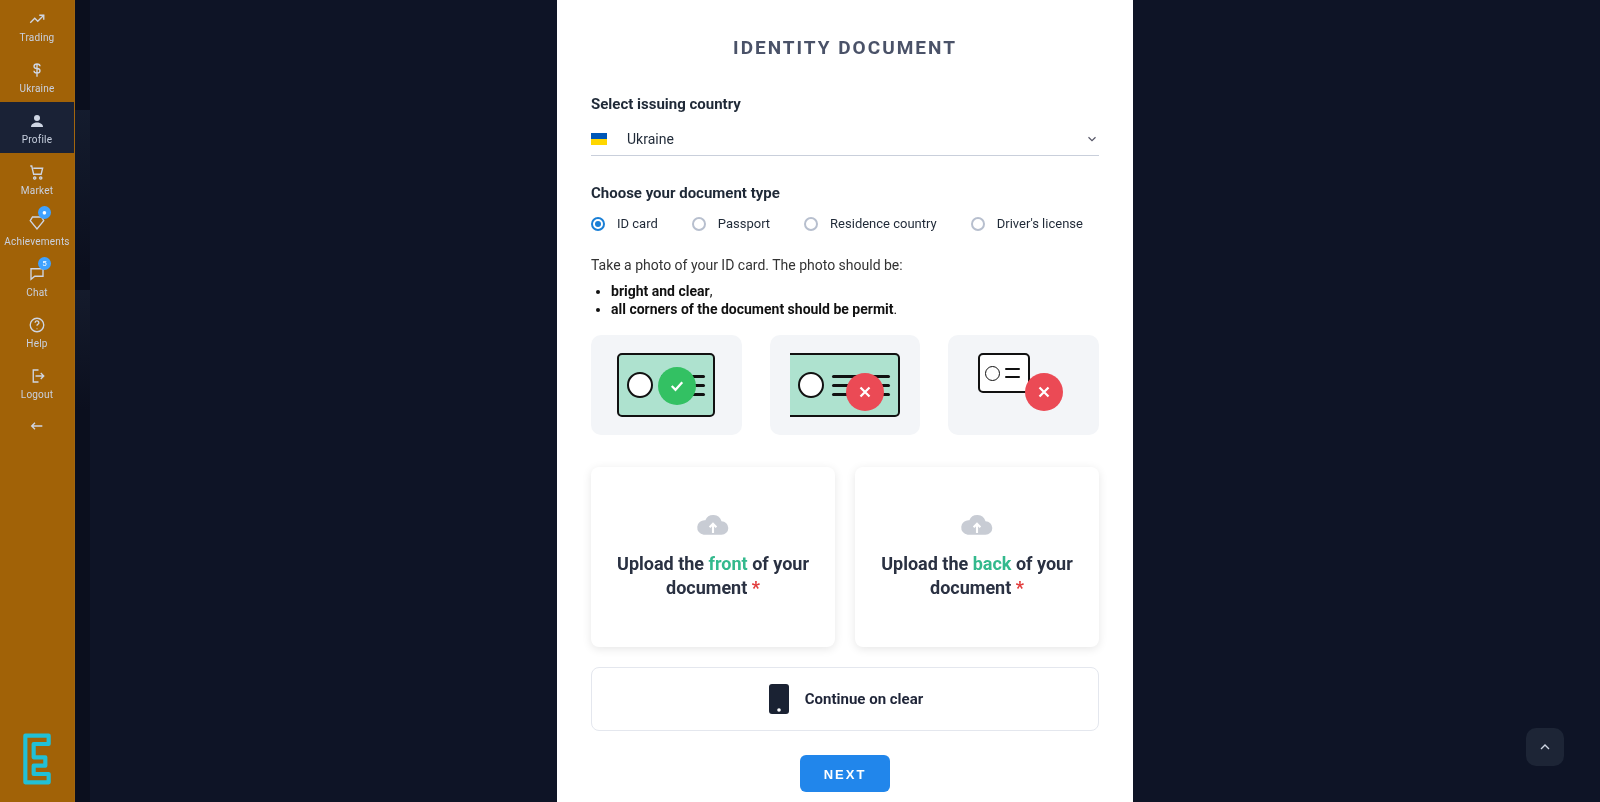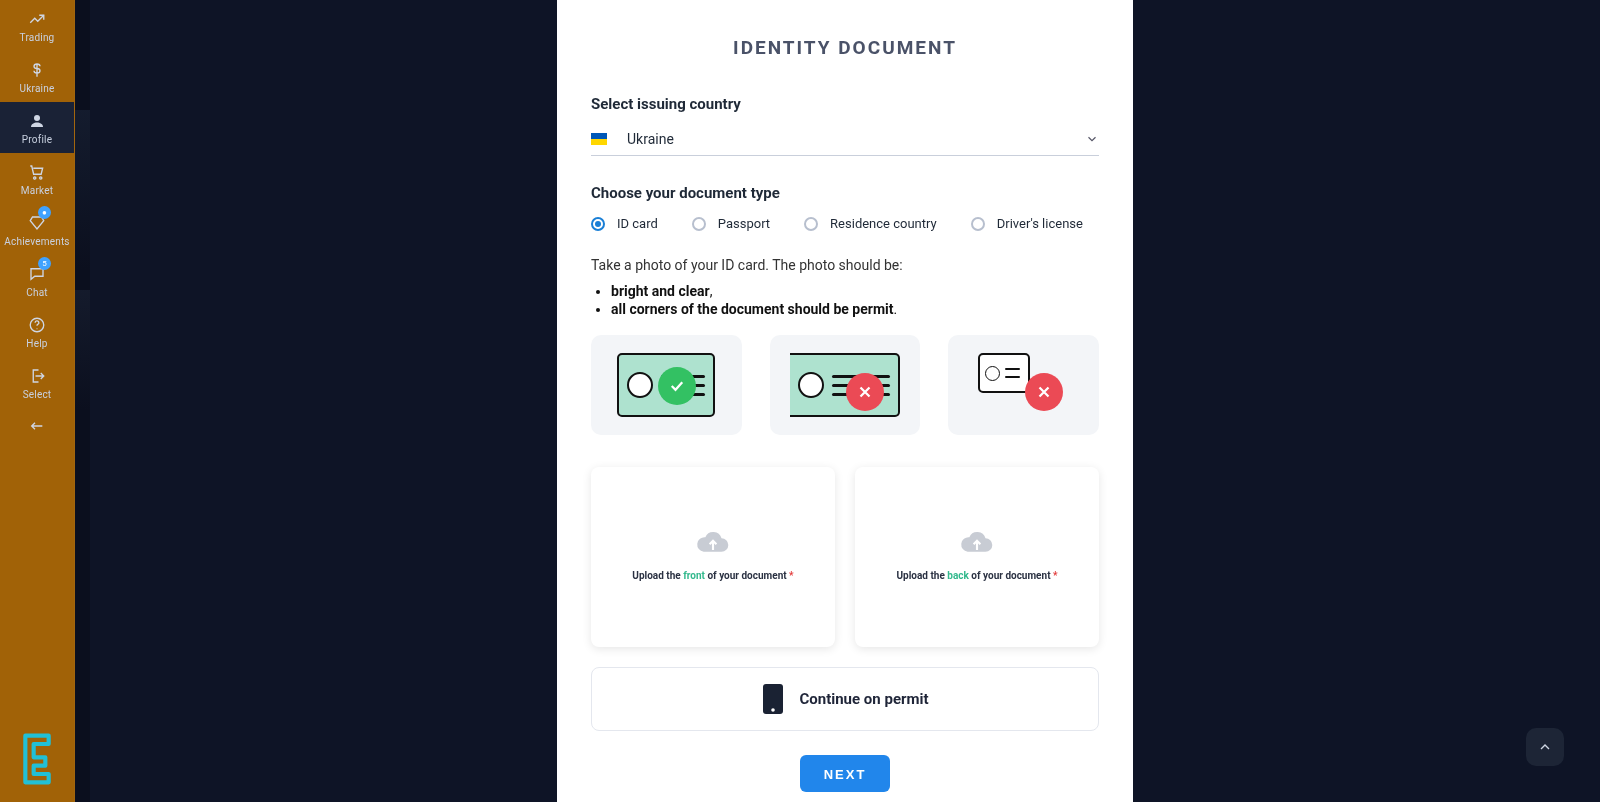--- a/index.html
+++ b/index.html
@@ -69,21 +69,21 @@
 .idcard.cropped{ width:110px; border-left:0; border-top-left-radius:0; border-bottom-left-radius:0; }
 
 .ex.tiny-wrap{ overflow:visible; }
 .idcard.tiny{ width:52px; height:40px; background:#fff; padding-left:5px; gap:5px; position:relative; top:-12px; left:-20px;}
 .idcard.tiny .face{ width:15px; height:15px; border-width:1.6px; }
 .idcard.tiny .lines span{ height:2px; }
 
 .uploads{ display:flex; gap:20px; margin-bottom:20px; }
 .upload{ flex:1; height:180px; background:#fff; border-radius:8px; box-shadow:0 2px 10px rgba(0,0,0,.10); display:flex; flex-direction:column; align-items:center; justify-content:center; gap:10px; cursor:pointer; padding:12px; text-align:center; }
 .upload svg{ width:34px; height:28px; fill:#c8ccd4; }
-.upload .ut{ font-size:10px; font-weight:700; color:#2a3142; line-height:1.35; }
+.upload .ut{ font-size:18px; font-weight:700; color:#2a3142; line-height:1.35; }
 .upload .ut .hl{ color:#33b98d; font-weight:700; }
 .upload .ut .req{ color:#e23b3b; }
 
 .phone-row{ border:1px solid #e4e7ee; border-radius:8px; height:64px; display:flex; align-items:center; justify-content:center; gap:14px; cursor:pointer; margin-bottom:24px; }
 .phone-row svg{ width:24px; height:34px; fill:#1a2233; }
 .phone-row span{ font-size:15px; font-weight:700; color:#1f2538; }
 
 .next-btn{ display:block; margin:0 auto; background:#2186eb; color:#fff; border:none; border-radius:6px; font-size:13px; font-weight:700; letter-spacing:2px; padding:12px 24px 10px; cursor:pointer; }
 
 
@@ -144,21 +144,21 @@
             <circle cx="12" cy="12" r="9"></circle>
             <path d="M9.5 9a2.5 2.5 0 1 1 3.5 2.3c-.9.4-1 1-1 1.7"></path>
             <circle cx="12" cy="17" r=".8" fill="#cfd6e4" stroke="none"></circle>
           </svg>
         <span class="lbl">Help</span>
       </div>
       <div class="side-item">
         <svg viewBox="0 0 24 24">
             <path d="M14 4h-7v16h7M10 12h11M17 8l4 4-4 4"></path>
           </svg>
-        <span class="lbl">Select</span>
+        <span class="lbl">Logout</span>
       </div>
       <div class="collapse-item">
         <svg viewBox="0 0 24 24">
             <path d="M20 12H4M9 7l-5 5 5 5"></path>
           </svg>
       </div>
     </div>
     <div class="logo-wrap">
       <svg viewBox="0 0 48 64">
           <path d="M10 4 L38 4 L38 14 L20 14 L20 30 L34 30 L34 40 L20 40 L20 50 L38 50 L38 60 L10 60 Z" fill="none" stroke="#21c0d6" stroke-width="5" stroke-linejoin="round"></path>
@@ -275,21 +275,21 @@
             </svg>
           <div class="ut"><span>Upload the </span><span class="hl">back</span><span> of your document </span><span class="req">*</span></div>
         </div>
       </div>
 
       <div class="phone-row">
         <svg viewBox="0 0 24 34">
             <rect x="2" y="2" width="20" height="30" rx="3"></rect>
             <circle cx="12" cy="28" r="1.8" fill="#fff"></circle>
           </svg>
-        <span>Continue on permit</span>
+        <span>Continue on clear</span>
       </div>
 
       <button class="next-btn">NEXT</button>
     </section>
 
     <div class="fab">
       <svg viewBox="0 0 24 24">
           <polyline points="6 15 12 9 18 15"></polyline>
         </svg>
     </div>

